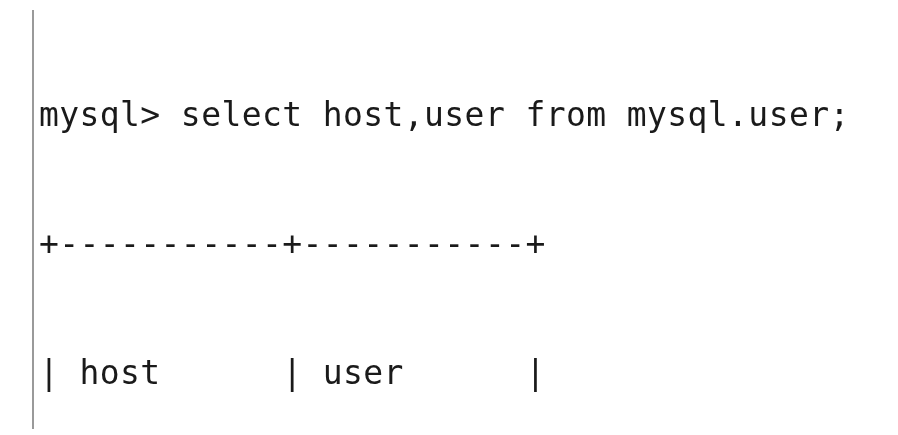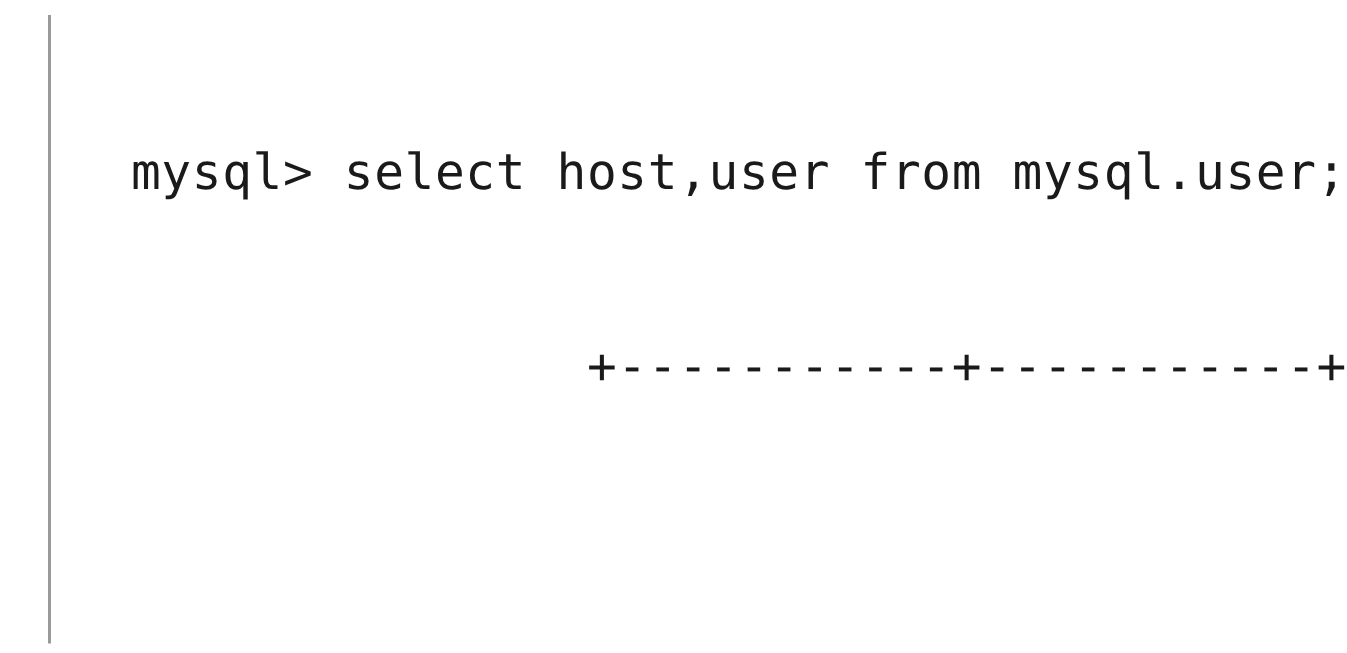--- a/index.html
+++ b/index.html
@@ -29,30 +29,30 @@
     right: 0;
     color: #1a1a1a;
     font-family: "DejaVu Sans Mono", monospace;
     font-size: 33px;
     line-height: 43px;
     white-space: pre;
     letter-spacing: 0.4px;
   }
   .line {
     height: 43px;
-    text-align: right;
   }
 </style>
 </head>
 <body>
 
 <div class="gutter-line"></div>
 
 <div class="terminal">
   <div class="line">mysql&gt; select host,user from mysql.user;</div>
   <div class="line">+-----------+-----------+</div>
+  <div class="line">| host      | user      |</div>
   
   
   
   
   
   
 </div>
 
 </body></html>

